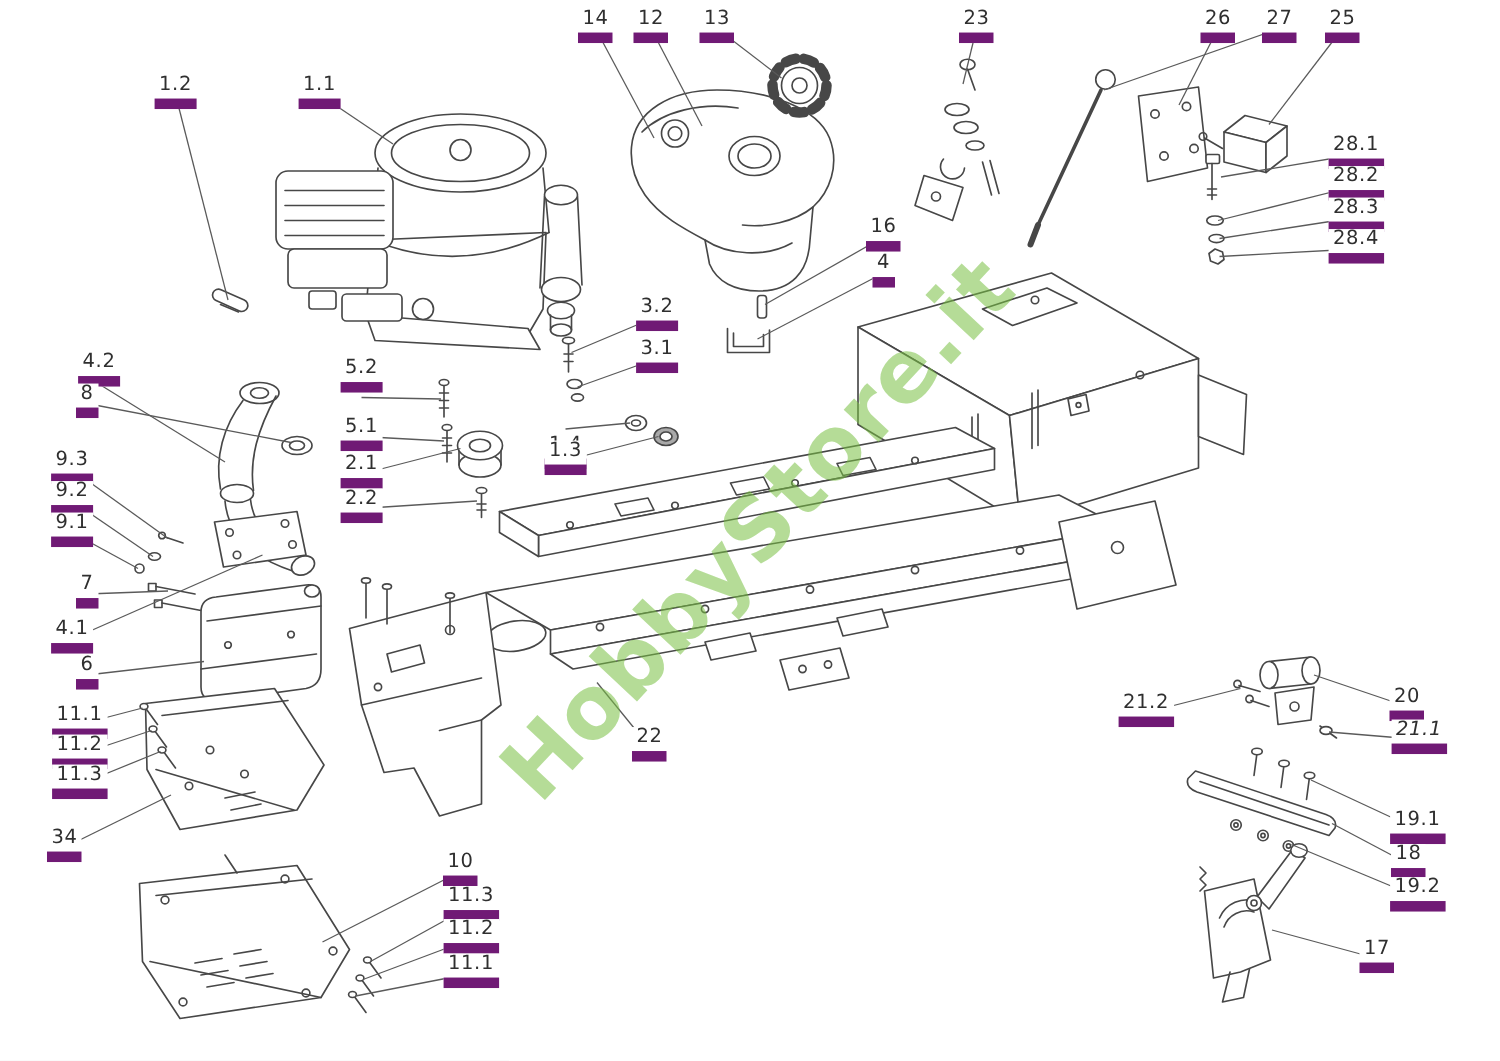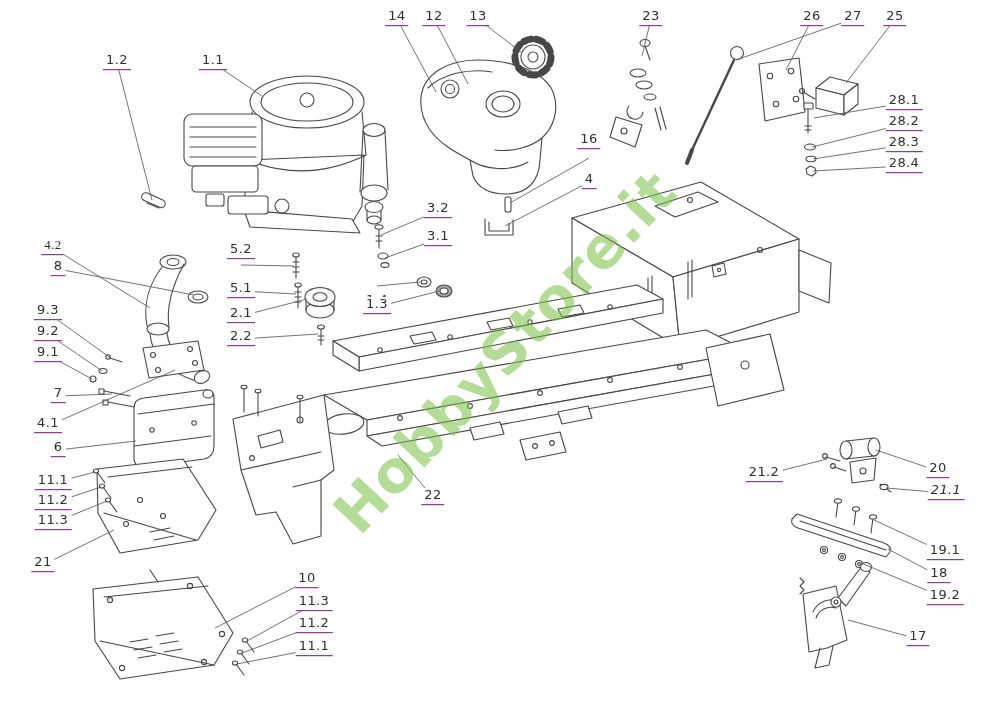--- a/index.html
+++ b/index.html
@@ -22,21 +22,21 @@
   #art .gear { stroke-width: 7; stroke-dasharray: 7 5.5; }
   
   #leader-svg { z-index: 2; }
   #leader-svg line { stroke: #5a5a5a; stroke-width: 0.85; }
   
   #callout-layer { position: absolute; inset: 0; z-index: 3; }
   .callout {
     position: absolute; transform: translate(-50%, -58%);
     font-size: 13px; line-height: 1.15; color: #2f2f2f;
     background: #ffffff; padding: 0 3px 1px 3px;
-    border-bottom: 1px solid #701a75; letter-spacing: 0.4px;
+    border-bottom: 7px solid #701a75; letter-spacing: 0.4px;
     white-space: nowrap;
   }
   
   .watermark {
     position: absolute; z-index: 4; pointer-events: none;
     font-size: 58px; font-weight: bold; white-space: nowrap;
     letter-spacing: 1px;
   }
 </style>
 </head>
@@ -371,42 +371,42 @@
       <div class="callout" style="left: 434px; top: 19px;">12</div>
       <div class="callout" style="left: 478px; top: 19px;">13</div>
       <div class="callout" style="left: 651px; top: 19px;">23</div>
       <div class="callout" style="left: 812px; top: 19px;">26</div>
       <div class="callout" style="left: 853px; top: 19px;">27</div>
       <div class="callout" style="left: 895px; top: 19px;">25</div>
       <div class="callout" style="left: 904px; top: 103px;">28.1</div>
       <div class="callout" style="left: 904px; top: 124px;">28.2</div>
       <div class="callout" style="left: 904px; top: 145px;">28.3</div>
       <div class="callout" style="left: 904px; top: 166px;">28.4</div>
-      <div class="callout" style="left: 589px; top: 142px;">16</div>
+      <div class="callout" style="left: 589px; top: 158px;">16</div>
       <div class="callout" style="left: 589px; top: 182px;">4</div>
       <div class="callout" style="left: 438px; top: 211px;">3.2</div>
       <div class="callout" style="left: 438px; top: 239px;">3.1</div>
-      <div class="callout" style="left: 53px; top: 248px; font-family: Liberation Serif, serif;">4.2</div>
+      <div class="callout" style="left: 66px; top: 248px;">4.2</div>
       <div class="callout" style="left: 58px; top: 269px;">8</div>
       <div class="callout" style="left: 241px; top: 252px;">5.2</div>
       <div class="callout" style="left: 241px; top: 291px;">5.1</div>
       <div class="callout" style="left: 377px; top: 303px;">1.4</div>
       <div class="callout" style="left: 377px; top: 307px;">1.3</div>
       <div class="callout" style="left: 241px; top: 316px;">2.1</div>
       <div class="callout" style="left: 241px; top: 339px;">2.2</div>
       <div class="callout" style="left: 48px; top: 313px;">9.3</div>
       <div class="callout" style="left: 48px; top: 334px;">9.2</div>
       <div class="callout" style="left: 48px; top: 355px;">9.1</div>
       <div class="callout" style="left: 58px; top: 396px;">7</div>
       <div class="callout" style="left: 48px; top: 426px;">4.1</div>
       <div class="callout" style="left: 58px; top: 450px;">6</div>
       <div class="callout" style="left: 53px; top: 483px;">11.1</div>
       <div class="callout" style="left: 53px; top: 503px;">11.2</div>
       <div class="callout" style="left: 53px; top: 523px;">11.3</div>
-      <div class="callout" style="left: 43px; top: 565px;">21</div>
+      <div class="callout" style="left: 43px; top: 565px;">34</div>
       <div class="callout" style="left: 307px; top: 581px;">10</div>
       <div class="callout" style="left: 314px; top: 604px;">11.3</div>
       <div class="callout" style="left: 314px; top: 626px;">11.2</div>
       <div class="callout" style="left: 314px; top: 649px;">11.1</div>
       <div class="callout" style="left: 433px; top: 498px;">22</div>
       <div class="callout" style="left: 764px; top: 475px;">21.2</div>
       <div class="callout" style="left: 938px; top: 471px;">20</div>
       <div class="callout" style="left: 946px; top: 493px; font-style: italic;">21.1</div>
       <div class="callout" style="left: 945px; top: 553px;">19.1</div>
       <div class="callout" style="left: 939px; top: 576px;">18</div>

